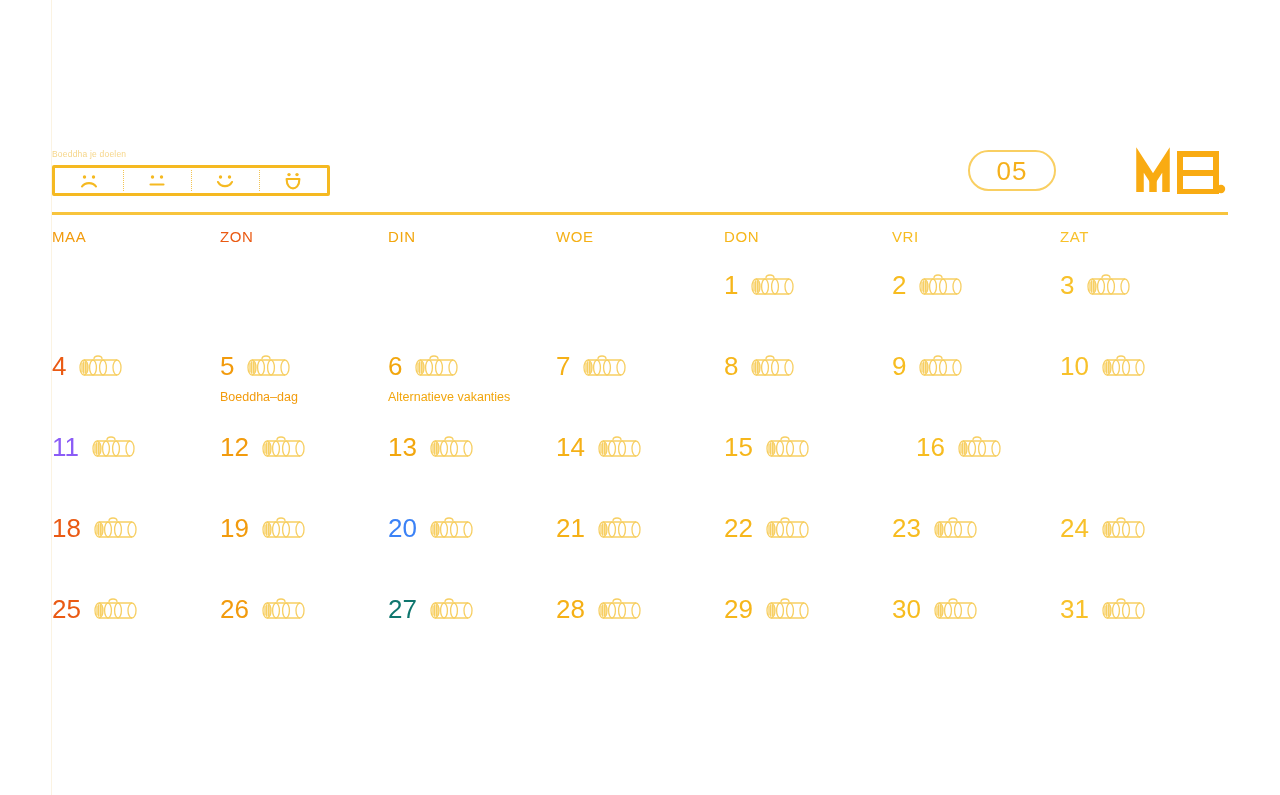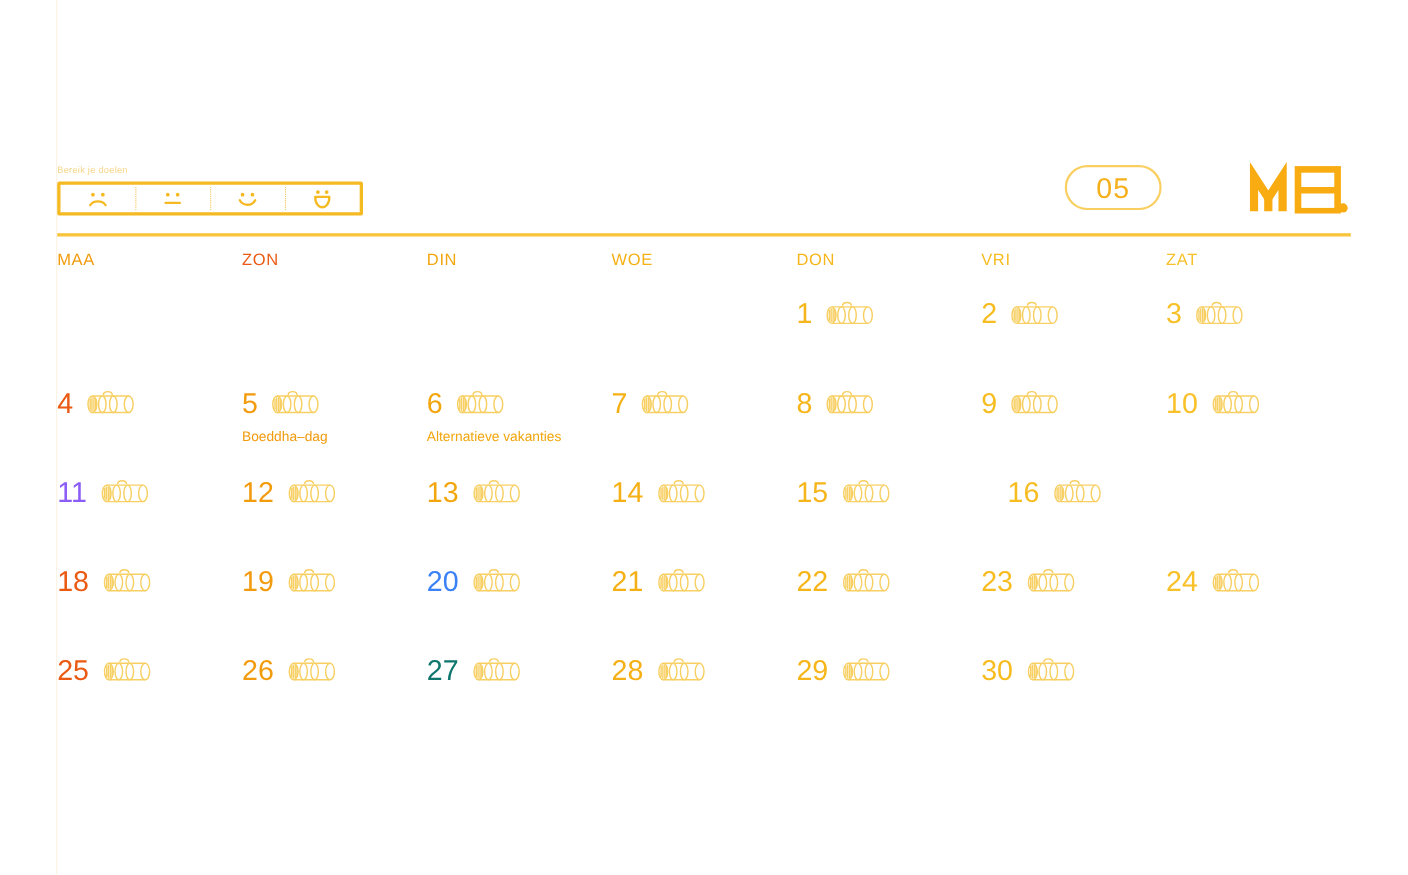--- a/index.html
+++ b/index.html
@@ -165,21 +165,21 @@
 </head>
 <body>
 
 <div class="page">
 
   <div class="left-rule"></div>
 
   <div class="header">
 
     <div class="goal-block">
-      <div class="goal-label">Bereik je doelen</div>
+      <div class="goal-label">Boeddha je doelen</div>
 
       <div class="mood-bar">
 
         <div class="mood-cell">
           <span>
             <svg width="26" height="18" viewBox="0 0 26 18">
               <circle cx="8.5" cy="5" r="1.7" fill="#f5b921"></circle>
               <circle cx="17.5" cy="5" r="1.7" fill="#f5b921"></circle>
               <path d="M6 14.5 C9 10, 17 10, 20 14.5" stroke="#f5b921" stroke-width="2.1" fill="none" stroke-linecap="round"></path>
             </svg>
@@ -864,18 +864,36 @@
                     <path d="M9 8 H42 M9 23 H42"></path>
                     <ellipse cx="42" cy="15.5" rx="4" ry="7.5"></ellipse>
                     <ellipse cx="18" cy="15.5" rx="3.4" ry="7.5"></ellipse>
                     <ellipse cx="28" cy="15.5" rx="3.4" ry="7.5"></ellipse>
                     <path d="M7 10.5 V20.5 M8.6 9.2 V21.8 M10.4 9.2 V21.8 M12 10.5 V20.5"></path>
                   </g>
                 </svg>
               </div>
             </div>
           </div>
+          <div class="cell">
+            <div class="daytop">
+              <div class="daynum" style="color: rgb(248, 193, 42);">31</div>
+              <div class="bag">
+                <svg width="52" height="28" viewBox="0 0 52 28">
+                  <g stroke="#f7cf63" stroke-width="1.3" fill="none">
+                    <path d="M19 7 C19 3, 27 3, 27 7"></path>
+                    <ellipse cx="9" cy="15.5" rx="4" ry="7.5"></ellipse>
+                    <path d="M9 8 H42 M9 23 H42"></path>
+                    <ellipse cx="42" cy="15.5" rx="4" ry="7.5"></ellipse>
+                    <ellipse cx="18" cy="15.5" rx="3.4" ry="7.5"></ellipse>
+                    <ellipse cx="28" cy="15.5" rx="3.4" ry="7.5"></ellipse>
+                    <path d="M7 10.5 V20.5 M8.6 9.2 V21.8 M10.4 9.2 V21.8 M12 10.5 V20.5"></path>
+                  </g>
+                </svg>
+              </div>
+            </div>
+          </div>
         </div>
       </div>
 
   </div>
 
 </div>
 
 </body></html>

